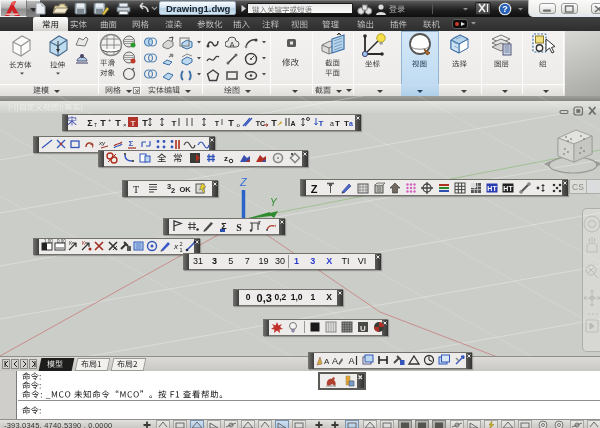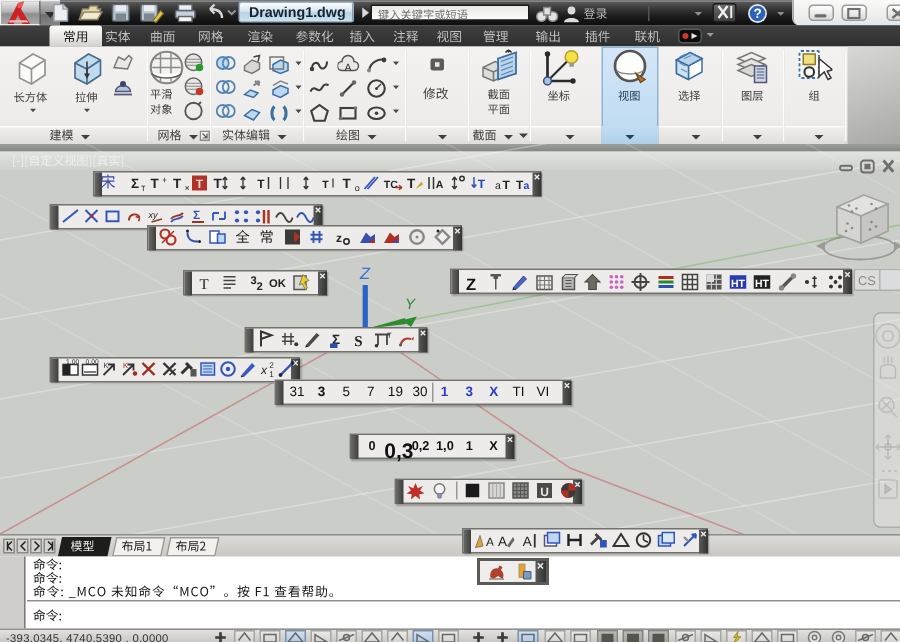--- a/index.html
+++ b/index.html
@@ -1298,21 +1298,21 @@
 <div style="position:absolute;left:337.5999999999999px;top:255.5px;width:16px;text-align:center;font-size:9px;font-weight:normal;color:#111;font-family:Liberation Sans">TI</div>
 <div style="position:absolute;left:353.9999999999999px;top:255.5px;width:16px;text-align:center;font-size:9px;font-weight:normal;color:#111;font-family:Liberation Sans">VI</div>
 <div style="position:absolute;left:288px;top:255px;width:1px;height:13px;background:#999"></div>
 <div style="position:absolute;left:233px;top:289px;width:110px;height:17px;background:#edecea;border:1px solid #72716c;box-shadow:1px 1px 1px rgba(0,0,0,0.25)"></div>
 <div style="position:absolute;left:234px;top:290px;width:5px;height:16px;background:linear-gradient(90deg,#6a6a68,#3e3e3c)"></div>
 <div style="position:absolute;left:337px;top:290px;width:6px;height:16px;background:linear-gradient(90deg,#5a5a58,#323230)"></div>
 <svg style="position:absolute;left:337px;top:290px" width="6" height="6">
     <path d="M1.5 1.5 L4.5 4.5 M4.5 1.5 L1.5 4.5" stroke="#e8e8e8" stroke-width="1"></path>
   </svg>
 <div style="position:absolute;left:240px;top:291.5px;width:16px;text-align:center;font-size:8.5px;font-weight:bold;color:#111;font-family:Liberation Sans">0</div>
-<div style="position:absolute;left:256.2px;top:291.5px;width:16px;text-align:center;font-size:14px;font-weight:bold;color:#111;font-family:Liberation Sans">0,3</div>
+<div style="position:absolute;left:256.2px;top:291.5px;width:16px;text-align:center;font-size:11px;font-weight:bold;color:#111;font-family:Liberation Sans">0,3</div>
 <div style="position:absolute;left:272.4px;top:291.5px;width:16px;text-align:center;font-size:8.5px;font-weight:bold;color:#111;font-family:Liberation Sans">0,2</div>
 <div style="position:absolute;left:288.59999999999997px;top:291.5px;width:16px;text-align:center;font-size:8.5px;font-weight:bold;color:#111;font-family:Liberation Sans">1,0</div>
 <div style="position:absolute;left:304.79999999999995px;top:291.5px;width:16px;text-align:center;font-size:8.5px;font-weight:bold;color:#111;font-family:Liberation Sans">1</div>
 <div style="position:absolute;left:320.99999999999994px;top:291.5px;width:16px;text-align:center;font-size:8.5px;font-weight:bold;color:#111;font-family:Liberation Sans">X</div>
 <div style="position:absolute;left:263px;top:319px;width:125px;height:17px;background:#edecea;border:1px solid #72716c;box-shadow:1px 1px 1px rgba(0,0,0,0.25)"></div>
 <div style="position:absolute;left:264px;top:320px;width:5px;height:16px;background:linear-gradient(90deg,#6a6a68,#3e3e3c)"></div>
 <div style="position:absolute;left:382px;top:320px;width:6px;height:16px;background:linear-gradient(90deg,#5a5a58,#323230)"></div>
 <svg style="position:absolute;left:382px;top:320px" width="6" height="6">
     <path d="M1.5 1.5 L4.5 4.5 M4.5 1.5 L1.5 4.5" stroke="#e8e8e8" stroke-width="1"></path>
   </svg>

